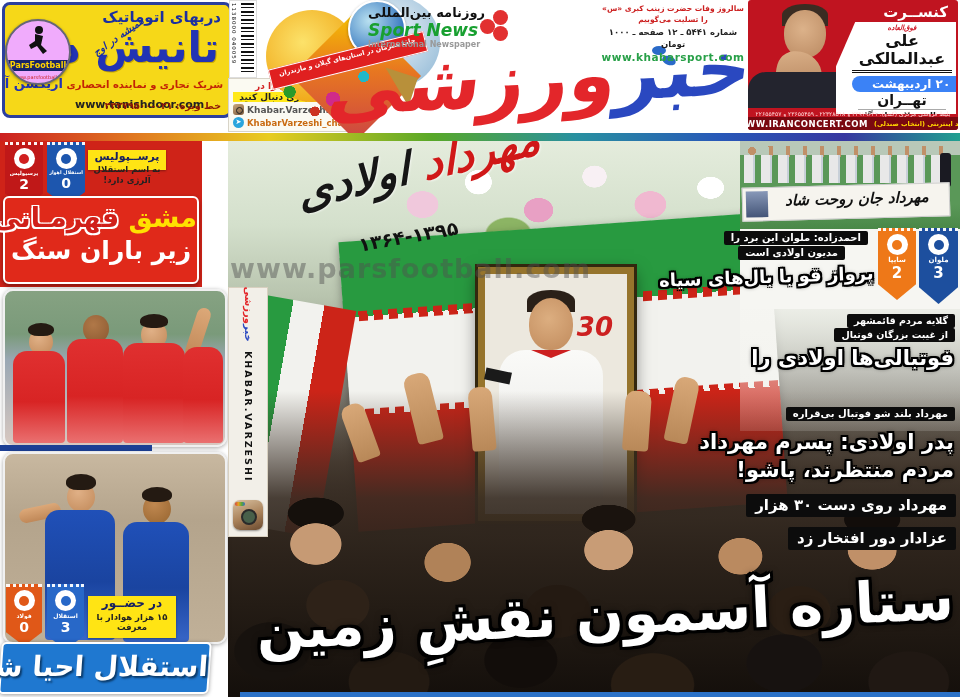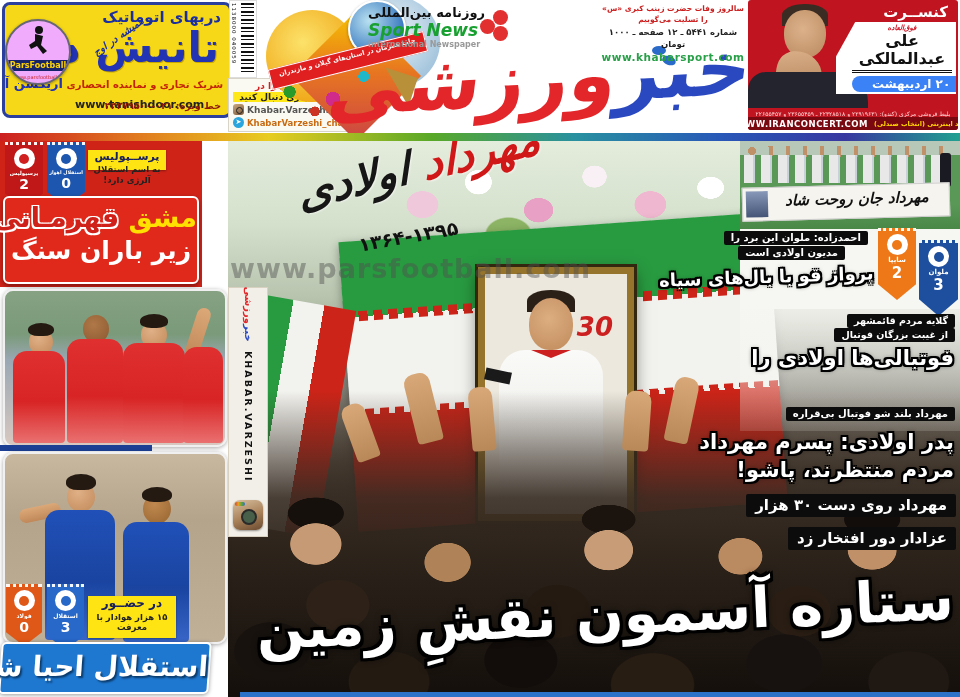--- a/index.html
+++ b/index.html
@@ -93,21 +93,21 @@
 
   
   #concert{left:748px;top:0;width:210px;height:130px;background:#c01420;border-radius:3px;overflow:hidden;}
   .c-face{left:36px;top:10px;width:42px;height:48px;border-radius:48%;
       background:radial-gradient(circle at 45% 40%,#dcb28a,#b98860);}
   .c-hair{left:34px;top:4px;width:46px;height:22px;border-radius:50% 50% 0 0;background:#3a2c22;}
   .c-hands{left:28px;top:52px;width:46px;height:42px;border-radius:45% 55% 50% 50%;
       background:linear-gradient(160deg,#dcb28a,#b07f58);transform:rotate(14deg);}
   .c-body{left:0px;top:72px;width:120px;height:36px;background:#23242e;border-radius:18px 30px 0 0;}
   .c-title{right:10px;top:3px;color:#fff;font-size:15px;font-weight:bold;letter-spacing:2px;}
-  .c-panel{right:2px;top:22px;width:120px;height:72px;background:#fff;
+  .c-panel{right:2px;top:22px;width:120px;height:92px;background:#fff;
       clip-path:polygon(16% 0,100% 0,100% 100%,0 100%,0 48%);text-align:center;
       padding:2px 4px 0 16px;box-sizing:border-box;}
   .c-extra{font-size:7px;color:#d01828;font-weight:bold;font-style:italic;}
   .c-artist{font-size:16px;font-weight:bold;color:#111;border-bottom:3px double #111;
       display:inline-block;line-height:1.15;padding:0 2px 1px;}
   .c-date{display:inline-block;background:#3b82f6;color:#fff;font-weight:bold;font-size:12px;
       border-radius:8px;padding:1px 20px;margin-top:2px;}
   .c-city{font-size:14px;font-weight:bold;color:#111;line-height:1.2;}
   .c-venue{font-size:8.5px;font-weight:bold;color:#111;border-top:1px solid #aaa;margin:0 6px;}
   .c-phones{left:0;bottom:13px;width:100%;color:#ffd8d8;font-size:6px;text-align:center;}
@@ -488,21 +488,21 @@
   <div class="bb" style="right:92px;top:231px;font-size:10px;">احمدزاده: ملوان این برد را</div>
   <div class="bb" style="right:115px;top:246px;font-size:10px;">مدیون اولادی است</div>
 
   <div class="pen" style="left:878px;top:228px;width:38px;height:72px;background:#ee7818;">
     <div class="pen-logo">
         <i style="background:#ee7818;"></i>
       </div>
     <div class="pen-name" style="font-size:7px;">سایپا</div>
     <div class="pen-score" style="font-size:15px;">2</div>
   </div>
-  <div class="pen" style="left:919px;top:240px;width:39px;height:76px;background:#1d4f9e;">
+  <div class="pen" style="left:919px;top:228px;width:39px;height:76px;background:#1d4f9e;">
     <div class="pen-logo">
         <i style="background:#1d4f9e;"></i>
       </div>
     <div class="pen-name" style="font-size:7px;">ملوان</div>
     <div class="pen-score" style="font-size:15px;">3</div>
   </div>
 
   <div class="ow" style="right:86px;top:266px;font-size:18px;transform:rotate(-2deg);">پرواز قو با بال‌های سیاه</div>
 
   <div class="bb" style="right:5px;top:314px;font-size:9.5px;">گلایه مردم قائمشهر</div>

